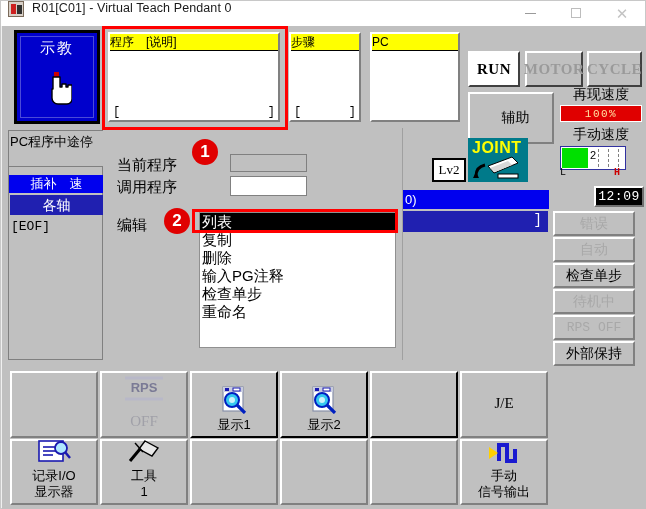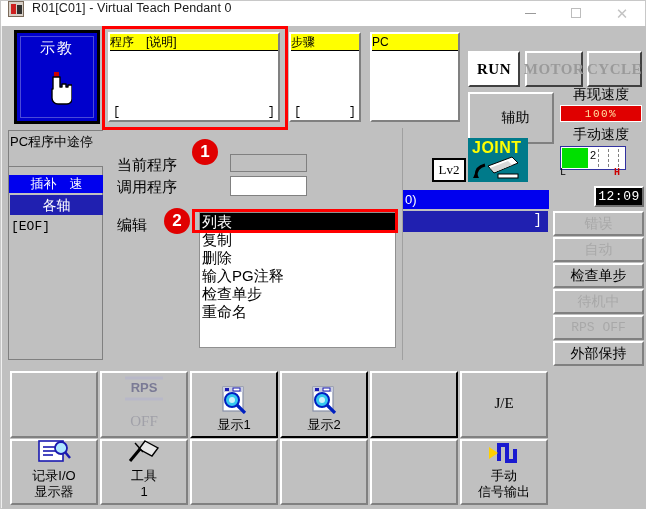--- a/index.html
+++ b/index.html
@@ -271,21 +271,21 @@
   
   #clock {
     position: absolute; left: 592px; top: 160px; width: 50px; height: 21px;
     background: #000000; border: 2px solid;
     border-color: #ffffff #707070 #707070 #ffffff;
     color: #ffffff; font-size: 13px; font-family: "Liberation Mono", monospace;
     display: flex; align-items: center; justify-content: center;
     letter-spacing: .5px;
   }
   .statusbtn {
-    position: absolute; left: 551px; width: 91px; height: 25px;
+    position: absolute; left: 551px; width: 82px; height: 25px;
     background: #c0c0c0; border: 2px solid;
     border-color: #ffffff #808080 #808080 #ffffff;
     display: flex; align-items: center; justify-content: center;
     font-size: 14px; color: #000;
   }
   .statusbtn.dim { color: #a8a8a8; }
   .statusbtn.mono { font-family: "Liberation Mono", monospace; font-size: 13px; }
 
   
   #fkeys { position: absolute; left: 8px; top: 345px; width: 630px; height: 134px; }

